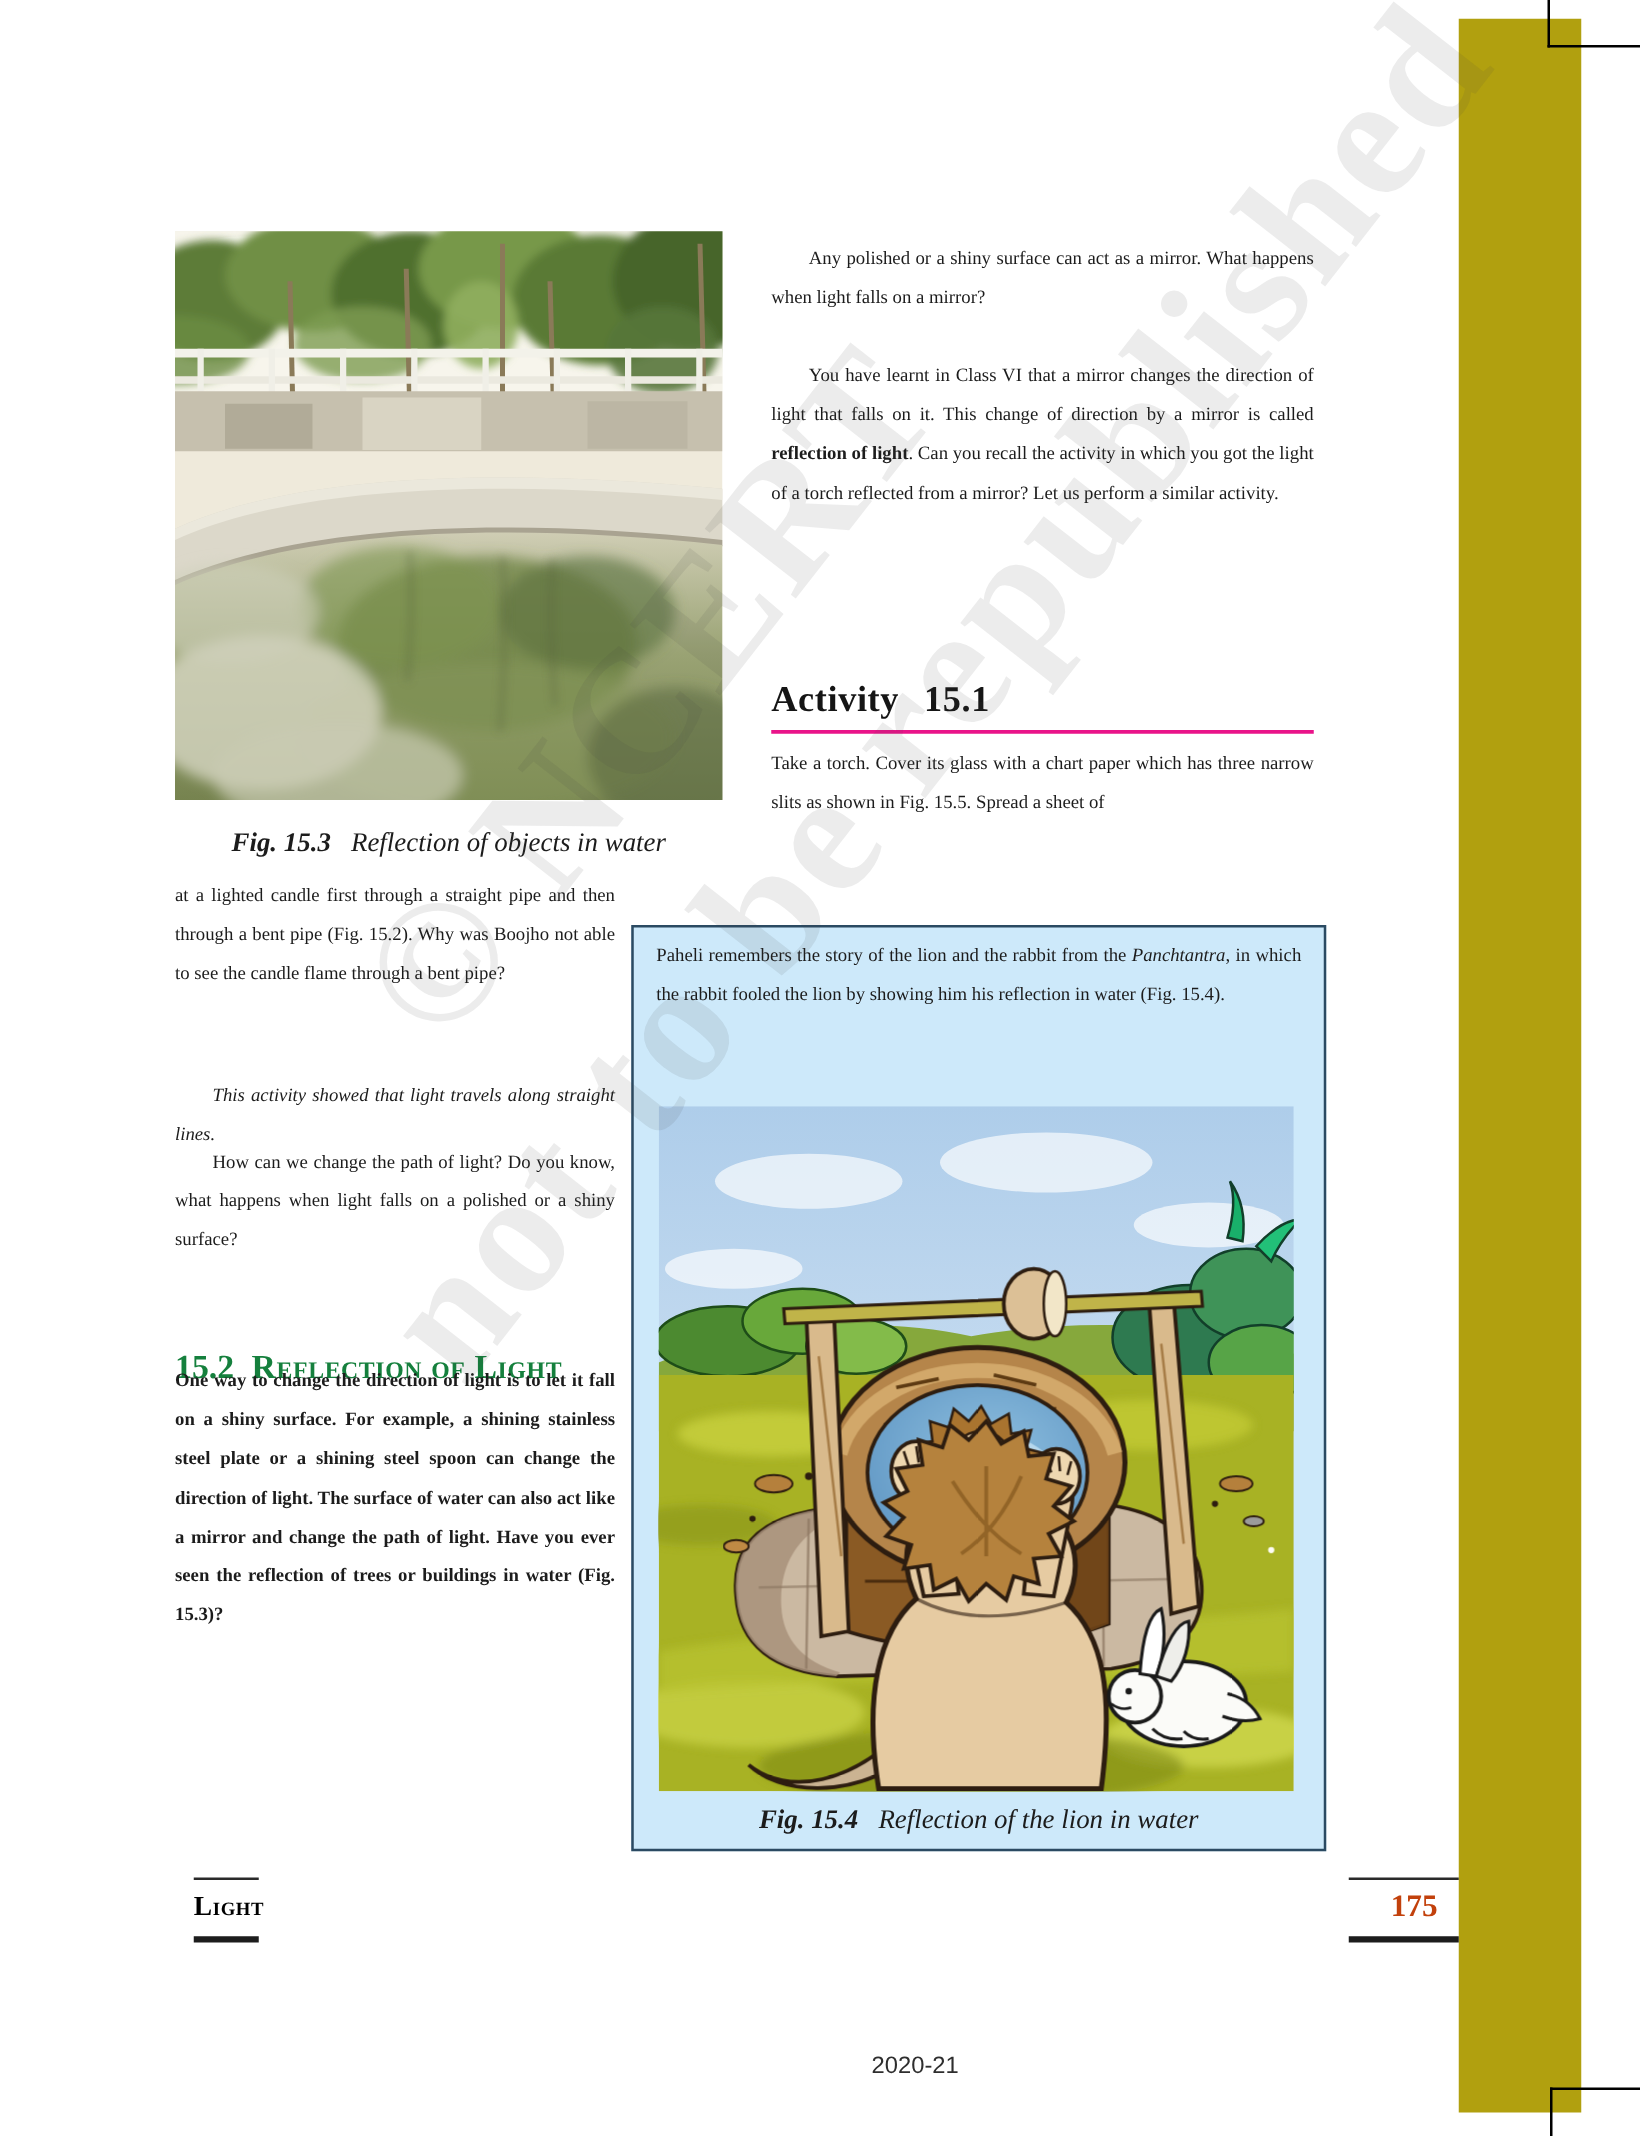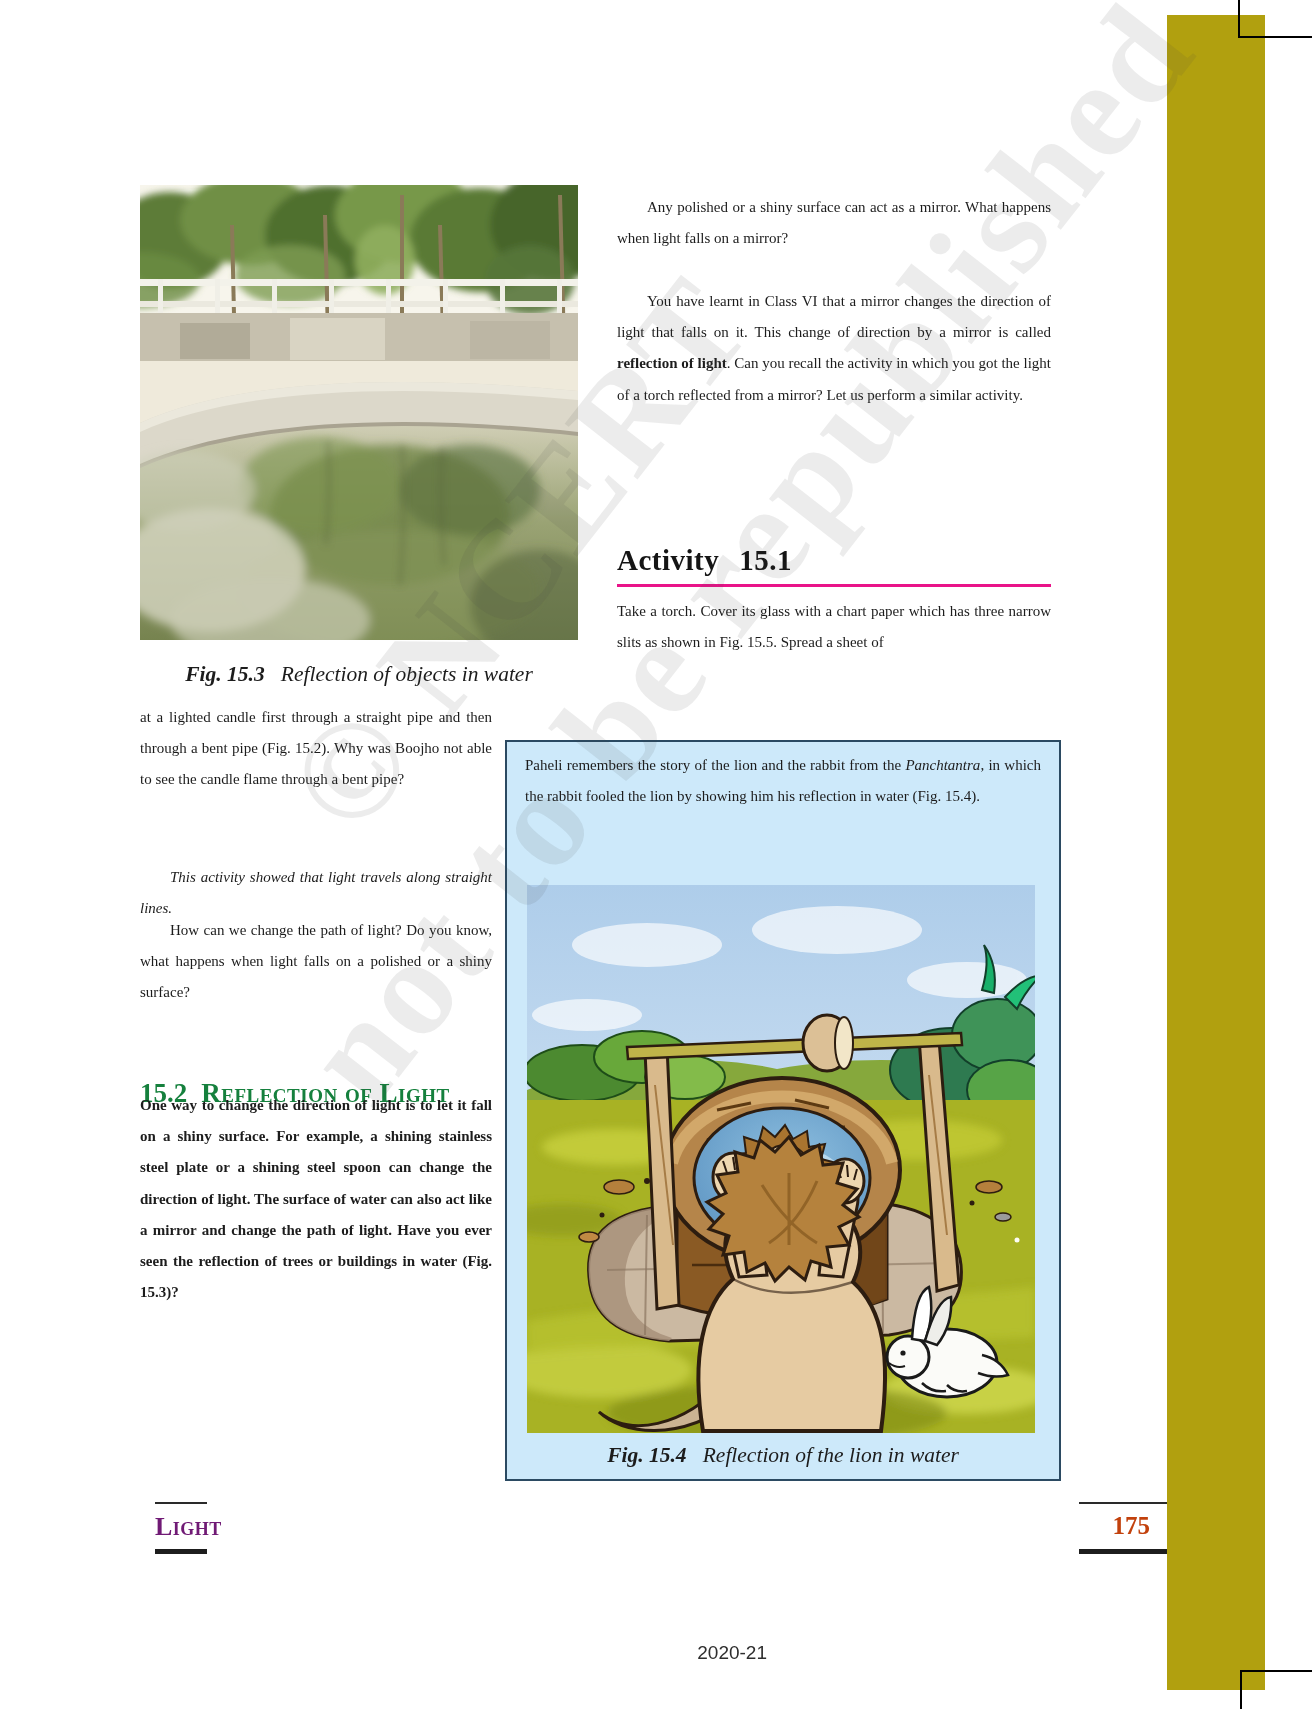--- a/index.html
+++ b/index.html
@@ -23,21 +23,21 @@
   .smallcaps{font-variant:small-caps;letter-spacing:.5px;}
   
   .figcap{font-size:21.5px;font-style:italic;text-align:center;color:#1c1c1c;}
   .figcap b{font-style:italic;font-weight:bold;}
   
   .paheli-box{left:505px;top:740px;width:556px;height:741px;
     background:#cde9fa;border:2px solid #2b4a62;box-sizing:border-box;}
   
   .rule-thin{height:2px;background:#2a2a2a;}
   .rule-thick{height:5px;background:#1d1d1d;}
-  .footer-brand{font-variant:small-caps;font-weight:bold;font-size:26px;color:#701a75;letter-spacing:.5px;}
+  .footer-brand{font-variant:small-caps;font-weight:bold;font-size:22px;color:#000000;letter-spacing:.5px;}
   .page-num{font-weight:bold;font-size:25px;color:#c2410c;text-align:right;}
   .edition{font-family:"Liberation Sans",sans-serif;font-size:19px;color:#2e2e2e;}
   
   .olive-bar{left:1167px;top:15px;width:98px;height:1675px;background:#b1a00f;}
   .cropmark{background:#000;}
   .watermark{
     left:60px;top:430px;width:1060px;z-index:60;pointer-events:none;
     transform:rotate(-52deg);transform-origin:50% 50%;
     color:rgba(70,70,70,0.10);font-weight:bold;text-align:center;
     font-size:140px;line-height:180px;letter-spacing:4px;white-space:nowrap;

